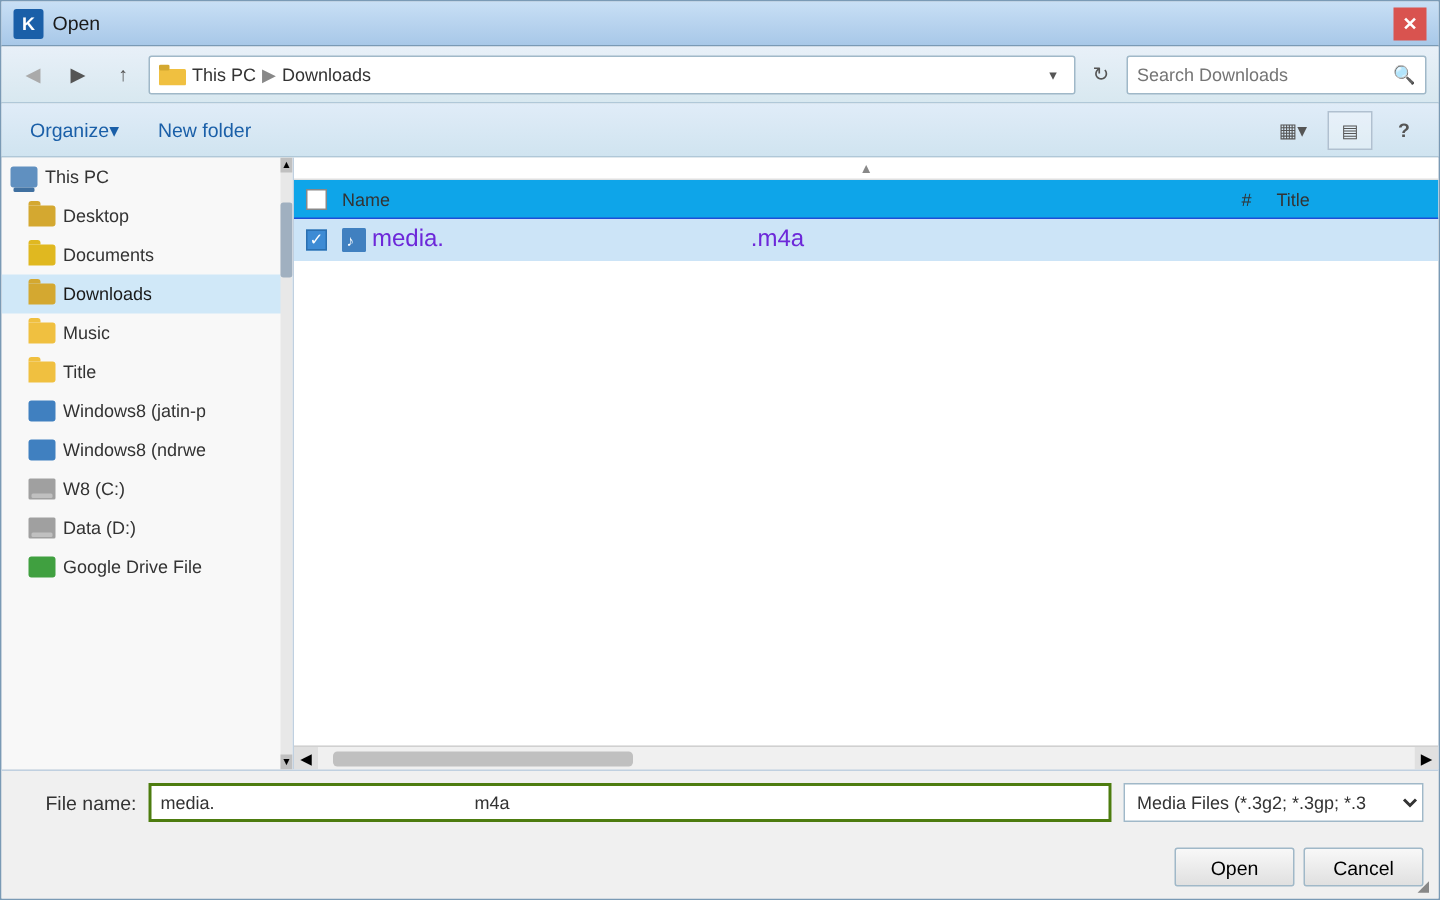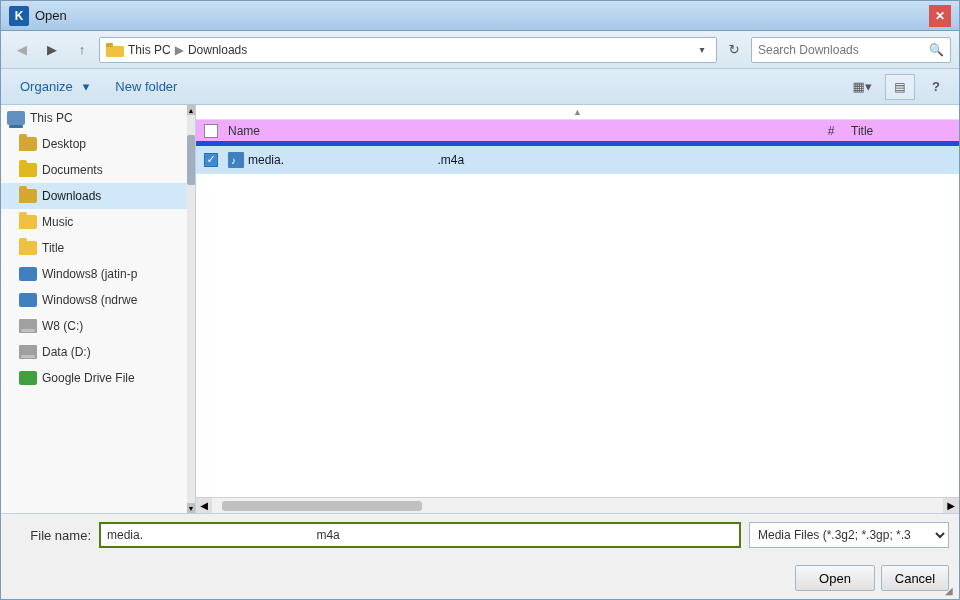--- a/index.html
+++ b/index.html
@@ -171,21 +171,21 @@
     .organize-btn {
       background: transparent;
       border: 1px solid transparent;
       padding: 3px 8px;
       cursor: pointer;
       font-size: 13px;
       color: #1a5fa8;
       border-radius: 2px;
       display: flex;
       align-items: center;
-      gap: 10px;
+      gap: 0;
     }
     .new-folder-btn {
       background: transparent;
       border: 1px solid transparent;
       padding: 3px 8px;
       cursor: pointer;
       font-size: 13px;
       color: #1a5fa8;
       border-radius: 2px;
     }
@@ -357,22 +357,22 @@
       background: white;
       display: flex;
       flex-direction: column;
       overflow: hidden;
     }
 
     .file-list-header {
       display: flex;
       align-items: center;
       height: 26px;
-      background: #f0abfc;
-      border-bottom: 5px solid #1d4ed8;
+      background: #0ea5e9;
+      border-bottom: 1px solid #1d4ed8;
       padding: 0 8px;
     }
     .col-check {
       width: 24px;
       flex-shrink: 0;
     }
     .col-name {
       flex: 1;
       font-size: 12px;
       color: #333;
@@ -413,22 +413,22 @@
       flex-shrink: 0;
     }
     .file-icon-cell {
       width: 20px;
       flex-shrink: 0;
       display: flex;
       align-items: center;
     }
     .row-name {
       flex: 1;
-      font-size: 12px;
-      color: #0f172a;
+      font-size: 16px;
+      color: #6d28d9;
       white-space: nowrap;
       overflow: hidden;
       text-overflow: ellipsis;
     }
     .row-hash { width: 40px; font-size: 12px; color: #333; }
     .row-title { width: 100px; font-size: 12px; color: #333; }
 
     
     .h-scroll {
       height: 16px;
@@ -489,21 +489,21 @@
     .open-btn {
       width: 80px;
       height: 26px;
       background: linear-gradient(to bottom, #f8f8f8, #e0e0e0);
       border: 1px solid #a0b8c8;
       font-size: 13px;
       cursor: pointer;
       border-radius: 2px;
     }
     .cancel-btn {
-      width: 68px;
+      width: 80px;
       height: 26px;
       background: linear-gradient(to bottom, #f8f8f8, #e0e0e0);
       border: 1px solid #a0b8c8;
       font-size: 13px;
       cursor: pointer;
       border-radius: 2px;
     }
 
     .resize-grip {
       position: absolute;

